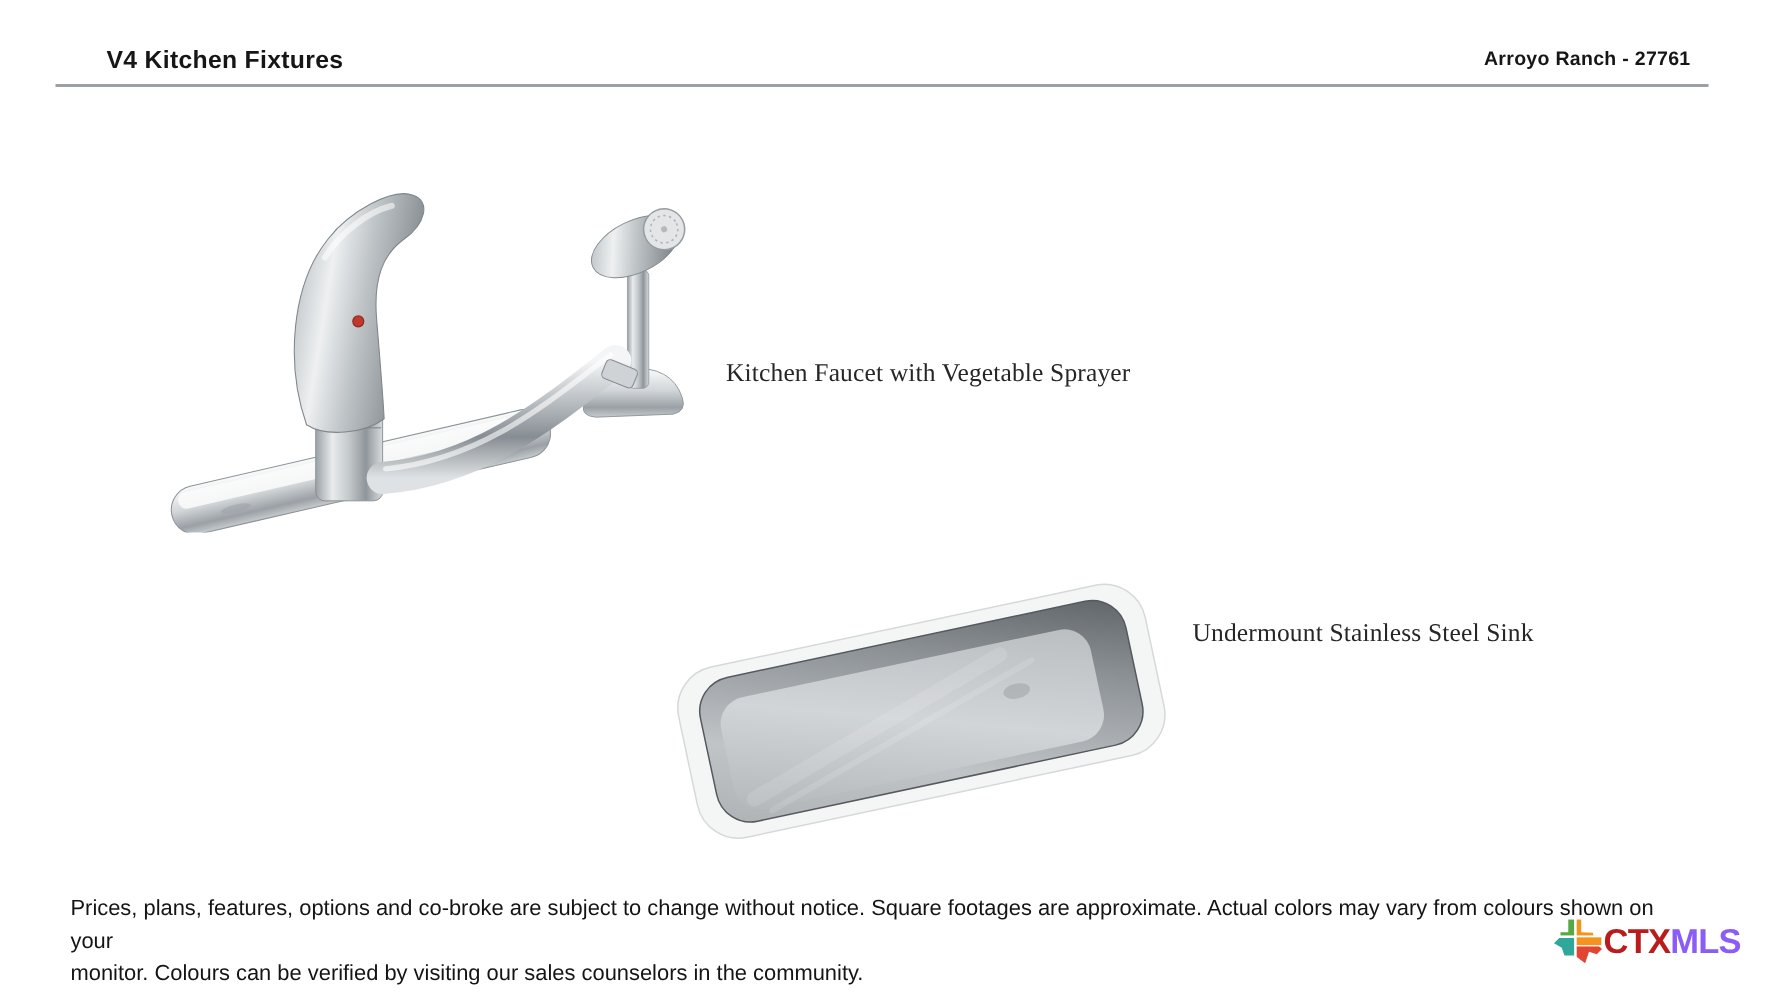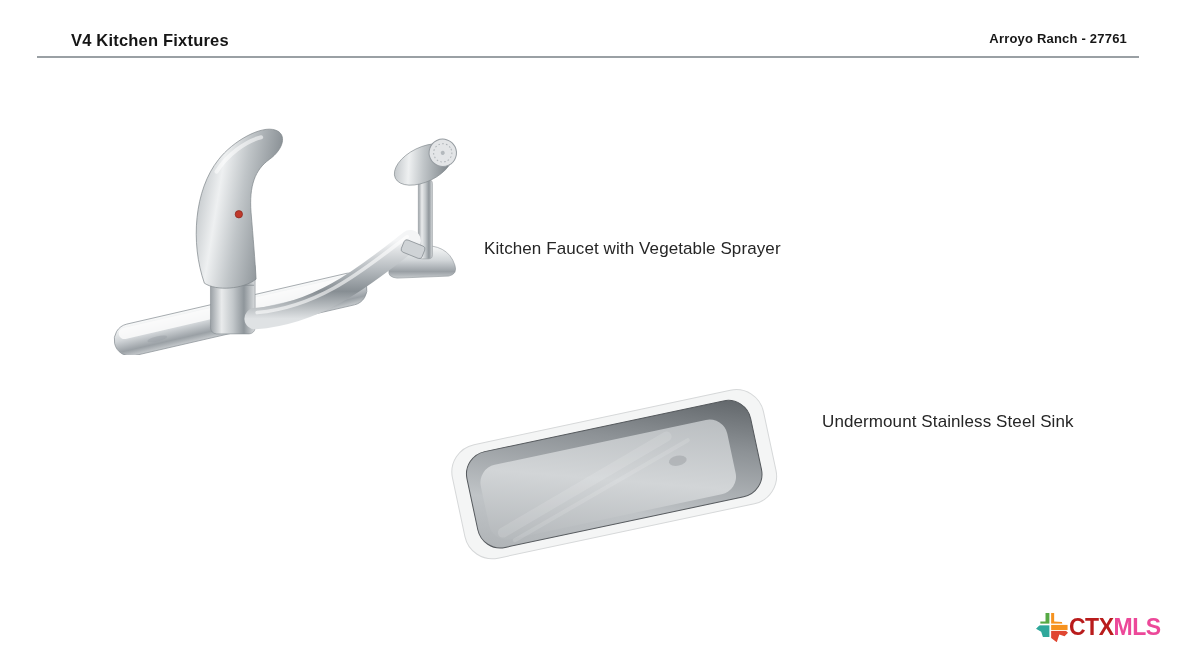--- a/index.html
+++ b/index.html
@@ -18,23 +18,23 @@
   .hdr-rule {
     position: absolute; left: 37px; top: 56px; width: 1102px; height: 2px;
     background: #9aa0a4;
   }
 
   
   .faucet-figure { position: absolute; left: 103px; top: 110px; width: 365px; height: 245px; }
   .sink-figure   { position: absolute; left: 443px; top: 378px; width: 345px; height: 190px; }
 
   
-  .item-label { position: absolute; font-size: 17px; color: #262626; letter-spacing: .1px; }
+  .item-label { position: absolute; font-size: 17px; color: #262626; letter-spacing: .1px; font-family: Liberation Serif, serif; }
   .label-faucet { left: 484px; top: 239px; }
-  .label-sink   { left: 822px; top: 412px; }
+  .label-sink   { left: 795px; top: 412px; }
 
   
   .disclaimer {
     position: absolute; left: 47px; top: 596px; width: 1080px;
     font-size: 14.6px; line-height: 21.5px; color: #141414;
   }
 
   
   .mls-logo { position: absolute; left: 1036px; top: 611px; display: flex; align-items: center; }
   .mls-logo .texas { width: 32px; height: 33px; margin-right: 1px; }
@@ -140,31 +140,33 @@
       <path d="M50,130 L230,70" stroke="#ffffff" stroke-width="10" opacity="0.12" stroke-linecap="round"></path>
       <path d="M60,140 L250,78" stroke="#ffffff" stroke-width="4" opacity="0.12" stroke-linecap="round"></path>
       <ellipse cx="236" cy="96" rx="9" ry="5" fill="#9ea3a6" opacity="0.55"></ellipse>
     </g>
   </svg>
 </div>
 
 <div class="item-label label-sink">Undermount Stainless Steel Sink</div>
 
 <div class="disclaimer">
+  <div>Prices, plans, features, options and co-broke are subject to change without notice. Square footages are approximate. Actual colors may vary from colours shown on your</div>
+  <div>monitor. Colours can be verified by visiting our sales counselors in the community.</div>
 </div>
 
 <div class="mls-logo">
   <svg class="texas" viewBox="0 0 37 34">
     <defs>
       <clipPath id="txClip">
         <path d="M11,0 L21,0 L21,10 L30,10.5 L31.5,18 L37,23 L33,27 L27,25 L24,34 L16,28 L8,28 L6,22 L0,18.5 L5,13.5 L5,10 L11,10 Z"></path>
       </clipPath>
     </defs>
     <g clip-path="url(#txClip)">
       <rect x="0" y="0" width="15.5" height="12.5" fill="#56A944"></rect>
       <rect x="17.5" y="0" width="20" height="12.5" fill="#F6921E"></rect>
       <rect x="0" y="14.5" width="15.5" height="20" fill="#2FA89B"></rect>
       <rect x="17.5" y="21" width="20" height="13" fill="#E04631"></rect>
     </g>
     <rect x="17.5" y="14" width="19" height="6" fill="#F6921E"></rect>
   </svg>
-  <div class="mls-text"><span class="mls-ctx" style="color: #b91c1c;">CTX</span><span class="mls-mls" style="color: #ec4899;">MLS</span></div>
+  <div class="mls-text"><span class="mls-ctx" style="color: #b91c1c;">CTX</span><span class="mls-mls" style="color: #8b5cf6;">MLS</span></div>
 </div>
 
 </body></html>

